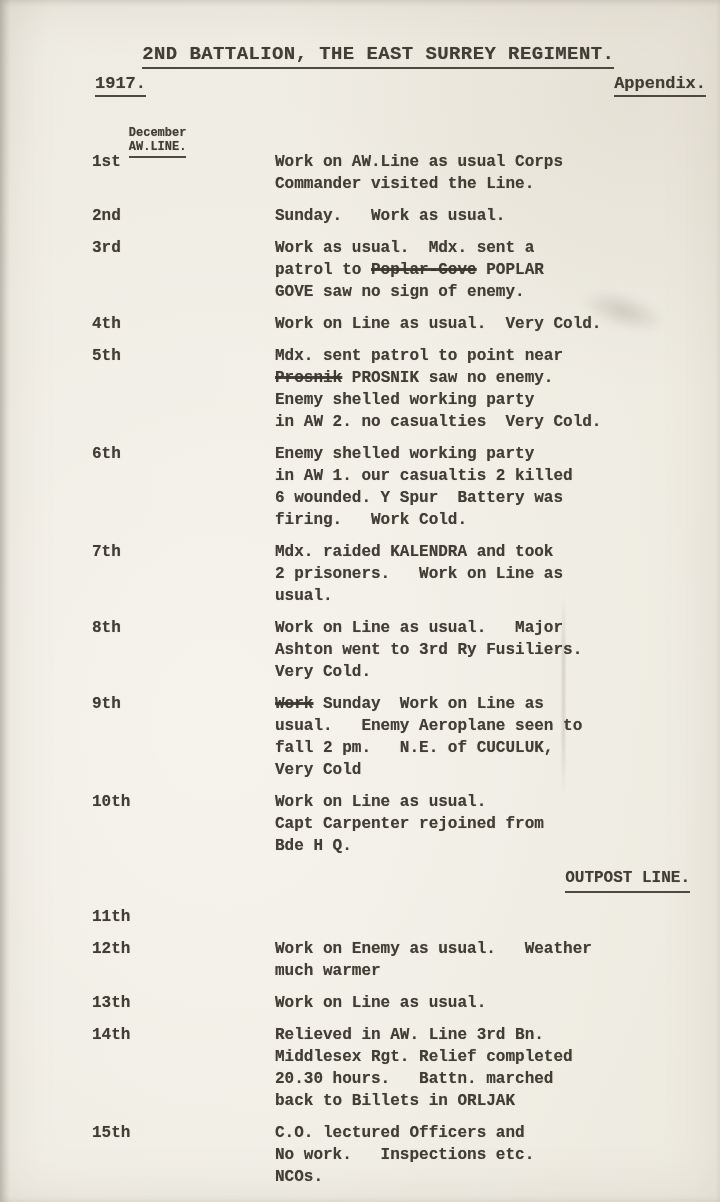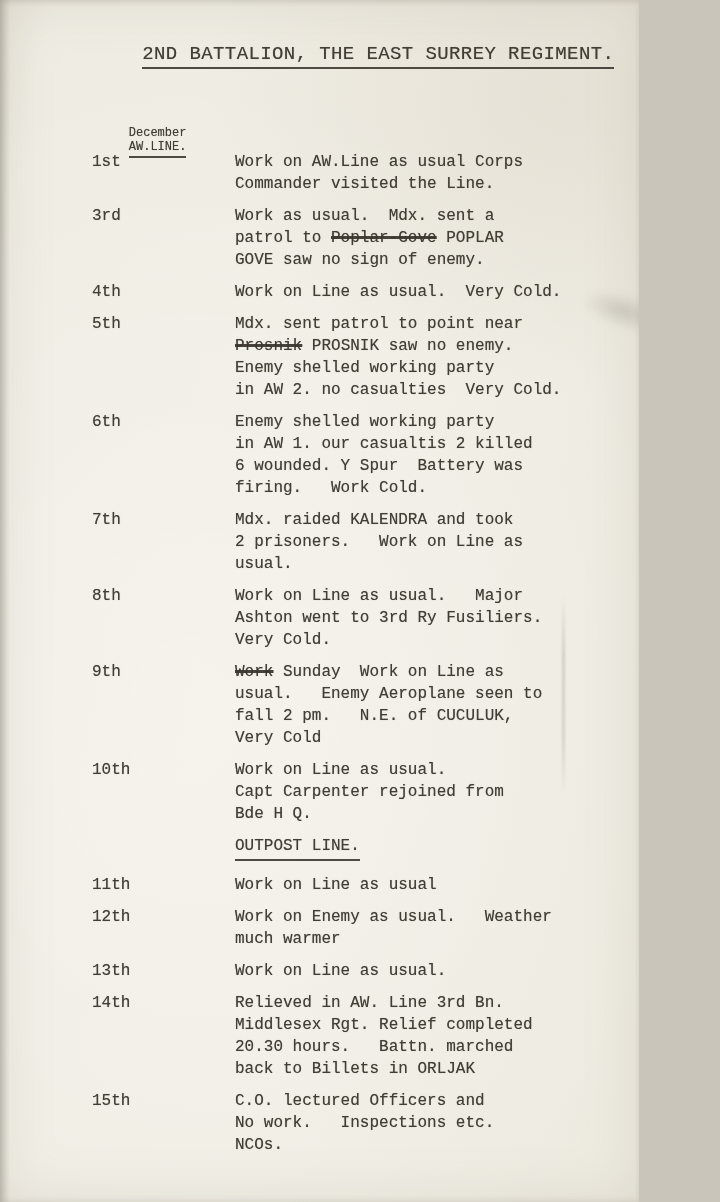--- a/index.html
+++ b/index.html
@@ -2,30 +2,30 @@
 <html><head>
 <meta charset="utf-8">
 <style>
   html, body {
     margin: 0;
     padding: 0;
     background: #c9c5ba;
   }
   .page {
     position: relative;
-    width: 639px;
+    width: 720px;
     height: 1202px;
     overflow: hidden;
     background:
       radial-gradient(ellipse 520px 420px at 88% 8%, rgba(208,200,184,0.30), rgba(208,200,184,0) 70%),
       radial-gradient(ellipse 700px 900px at 30% 60%, rgba(255,255,252,0.35), rgba(255,255,252,0) 75%),
       linear-gradient(100deg, #e7e4da 0%, #efece3 6%, #f0ede4 50%, #edeae0 100%);
     box-shadow: inset 0 0 55px rgba(150,140,118,0.18), inset 3px 0 7px rgba(100,95,82,0.16), inset 0 2px 5px rgba(120,112,96,0.10);
     font-family: "Liberation Mono", "DejaVu Sans Mono", monospace;
-    font-weight: normal;
+    font-weight: bold;
     color: #423e36;
     text-shadow: 0 0 0.7px rgba(64,58,48,0.55);
   }
   .left-edge {
     position: absolute;
     left: 0; top: 0; bottom: 0;
     width: 10px;
     background: linear-gradient(to right, rgba(110,104,92,0.22), rgba(110,104,92,0));
     pointer-events: none;
   }
@@ -88,58 +88,70 @@
     flex: none;
     width: 143px;
     line-height: 22px;
     white-space: pre;
   }
   .entry-body { flex: 1; }
   .tline {
     height: 22px;
     line-height: 22px;
     white-space: pre;
+    margin-left: 40px;
   }
   .section-heading-row {
     margin: 3px 0 13px 143px;
     line-height: 22px;
+    text-align: right;
   }
   s, .struck {
     text-decoration: line-through;
     text-decoration-thickness: 3px;
     text-decoration-color: rgba(58,53,45,0.85);
   }
 </style>
 </head>
 <body>
 
 <div class="page">
   <div class="left-edge"></div>
   <div class="smudge"></div>
   <div class="crease"></div>
 
   <div class="doc-title">
     <span class="u">2ND BATTALION, THE EAST SURREY REGIMENT.</span>
   </div>
 
+  <div class="year-row">
+    <span class="u">1917.</span>
+    <span class="u">Appendix.</span>
+  </div>
 
   <div class="month-row">
     <span class="month-label">December</span>
     <span class="u">AW.LINE.</span>
   </div>
 
   <div class="entries">
       <div class="entry">
         <div class="entry-date">1st</div>
         <div class="entry-body">
           <div class="tline">Work on AW.Line as usual Corps</div>
           <div class="tline">Commander visited the Line.</div>
         </div>
       </div>
       <div class="entry">
+        <div class="entry-date">2nd</div>
+        <div class="entry-body">
+          <div class="tline">Sunday.   Work as usual.</div>
+        </div>
+      </div>
+      <div class="entry">
         <div class="entry-date">3rd</div>
         <div class="entry-body">
           <div class="tline">Work as usual.  Mdx. sent a</div>
           <div class="tline">patrol to <s>Poplar-Gove</s> POPLAR</div>
           <div class="tline">GOVE saw no sign of enemy.</div>
         </div>
       </div>
       <div class="entry">
         <div class="entry-date">4th</div>
         <div class="entry-body">
@@ -193,23 +205,20 @@
         <div class="entry-date">10th</div>
         <div class="entry-body">
           <div class="tline">Work on Line as usual.</div>
           <div class="tline">Capt Carpenter rejoined from</div>
           <div class="tline">Bde H Q.</div>
         </div>
       </div>
       <div class="section-heading-row"><span class="u">OUTPOST LINE.</span></div>
       <div class="entry">
         <div class="entry-date">11th</div>
-        <div class="entry-body">
-          <div class="tline">Work on Line as usual</div>
-        </div>
       </div>
       <div class="entry">
         <div class="entry-date">12th</div>
         <div class="entry-body">
           <div class="tline">Work on Enemy as usual.   Weather</div>
           <div class="tline">much warmer</div>
         </div>
       </div>
       <div class="entry">
         <div class="entry-date">13th</div>

